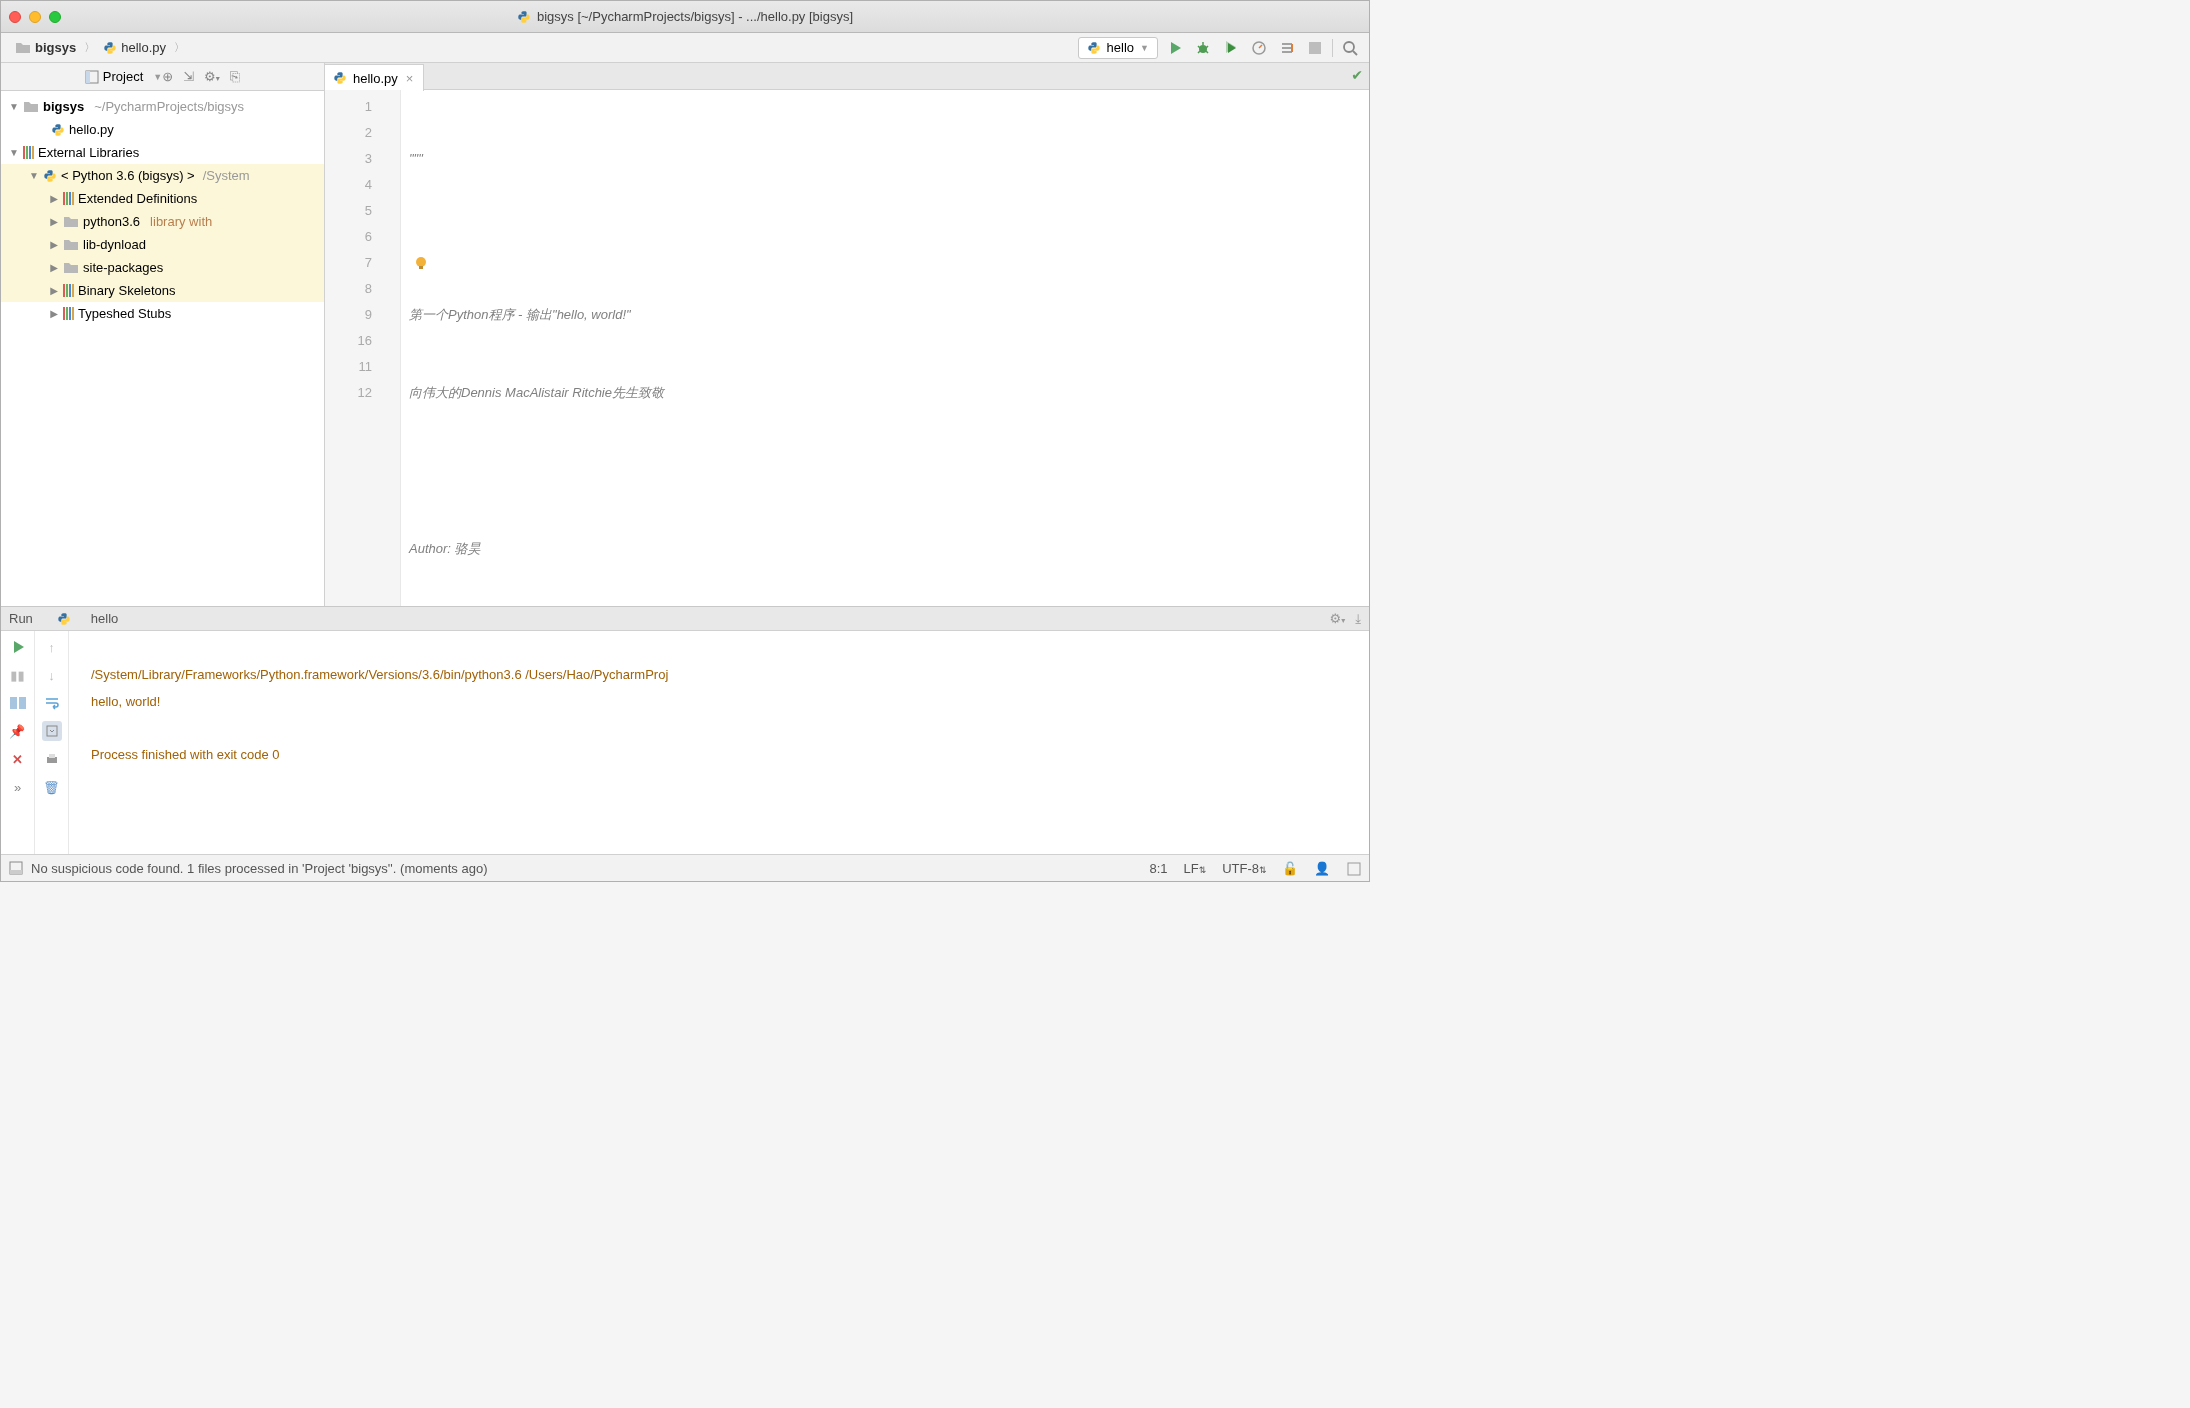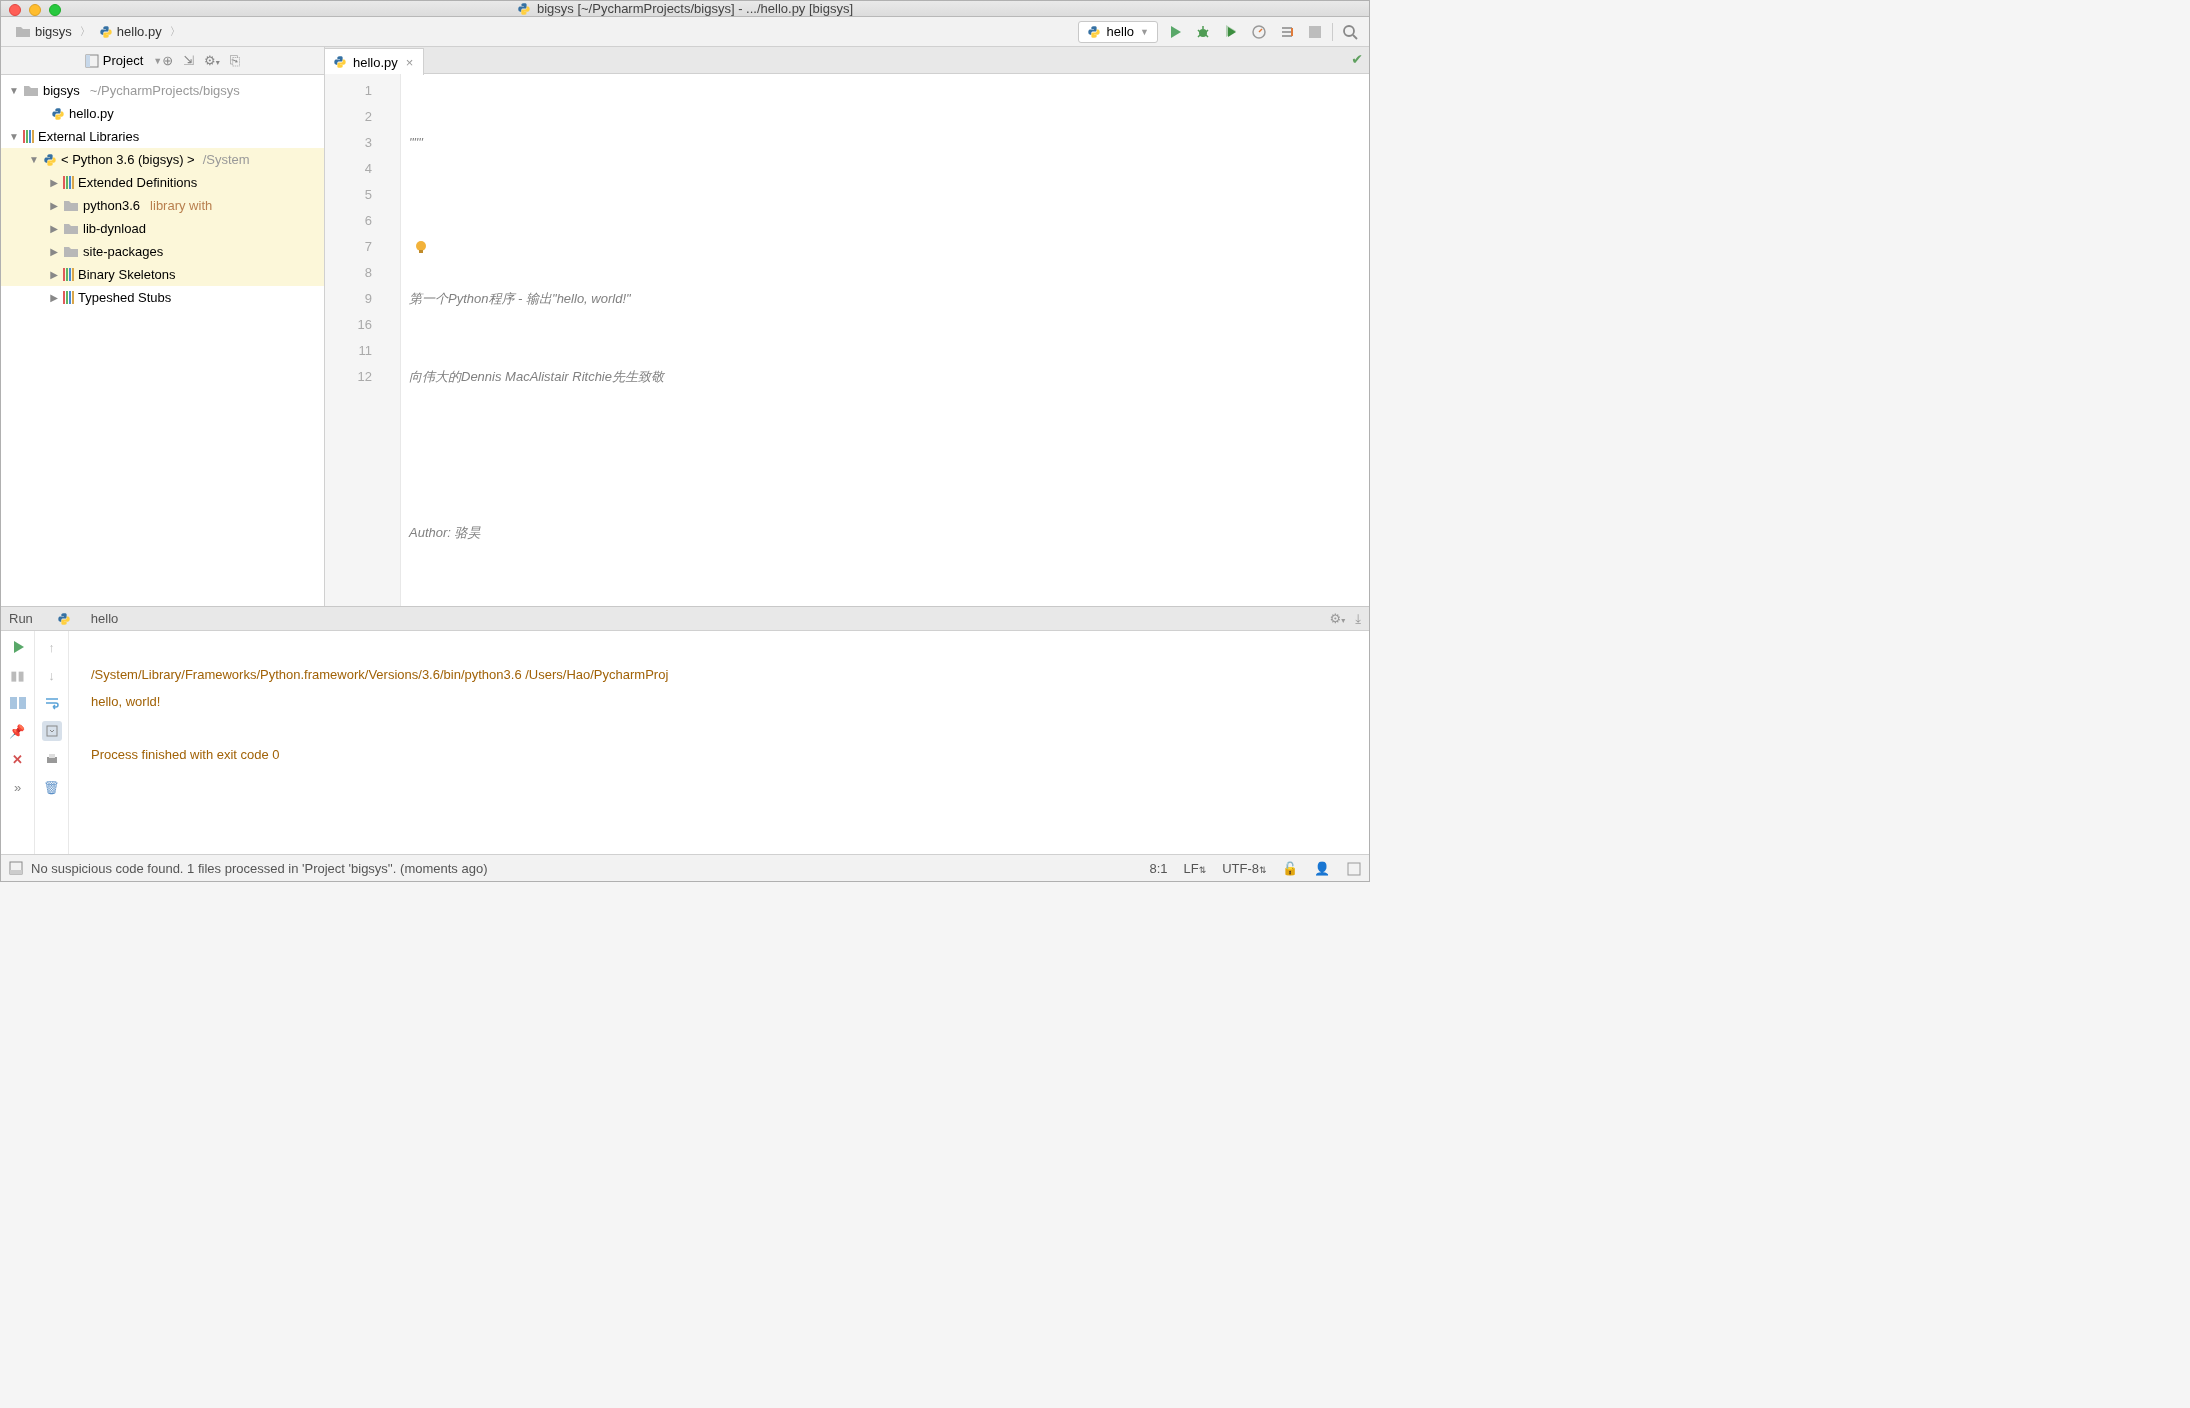--- a/index.html
+++ b/index.html
@@ -1,17 +1,17 @@
 <!DOCTYPE html>
 <html><head>
 <meta charset="utf-8">
 <style>
 *{box-sizing:border-box;margin:0;padding:0;font-family:-apple-system,BlinkMacSystemFont,"Segoe UI",Arial,sans-serif;font-size:13px;}
 body{width:1370px;height:882px;background:#f5f5f5;display:flex;flex-direction:column;overflow:hidden;border:1px solid #b0b0b0;}
-.titlebar{height:16px;background:linear-gradient(#e9e9e9,#dcdcdc);display:flex;align-items:flex-end;padding:0 8px;border-bottom:1px solid #b8b8b8;position:relative;}
+.titlebar{height:32px;background:linear-gradient(#e9e9e9,#dcdcdc);display:flex;align-items:center;padding:0 8px;border-bottom:1px solid #b8b8b8;position:relative;}
 .traffic{display:flex;gap:8px;}
 .tl{width:12px;height:12px;border-radius:50%;}
 .tl.r{background:#ff5f57;border:1px solid #e14640;}
 .tl.y{background:#ffbd2e;border:1px solid #dfa123;}
 .tl.g{background:#28c940;border:1px solid #1dad2b;}
 .titlebar-center{position:absolute;left:50%;transform:translateX(-50%);display:flex;align-items:center;gap:6px;color:#444;}
 .pyicon{width:14px;height:14px;}
 .navbar{height:30px;background:#f2f2f2;border-bottom:1px solid #d0d0d0;display:flex;align-items:center;justify-content:space-between;padding:0 8px;}
 .crumbs{display:flex;align-items:center;gap:2px;color:#333;}
 .crumb{display:flex;align-items:center;gap:4px;padding:2px 6px;}
@@ -27,21 +27,21 @@
 .tree{padding:4px 0;overflow:auto;flex:1;}
 .trow{display:flex;align-items:center;gap:4px;height:23px;padding-left:8px;cursor:default;}
 .trow.hl{background:#fcf7d9;}
 .arrow{width:10px;color:#888;font-size:10px;display:inline-block;text-align:center;}
 .lib-ico{display:inline-flex;gap:1px;}
 .lib-ico span{width:2px;height:13px;display:inline-block;}
 .lib-ico .c1{background:#e05a5a;}
 .lib-ico .c2{background:#5fb463;}
 .lib-ico .c3{background:#4a8ad8;}
 .lib-ico .c4{background:#d8a64a;}
-.bold{font-weight:400;}
+.bold{font-weight:700;}
 .gray{color:#999;}
 .orange{color:#b87f4e;}
 .editor{flex:1;display:flex;flex-direction:column;background:#fff;}
 .tabs{height:27px;background:#e8e8e8;border-bottom:1px solid #d0d0d0;display:flex;position:relative;}
 .tab{display:flex;align-items:center;gap:6px;background:#fff;border-right:1px solid #d0d0d0;padding:0 8px;height:27px;position:relative;top:1px;border-top:1px solid #d0d0d0;}
 .tab-x{color:#999;cursor:pointer;padding:0 2px;}
 .check{position:absolute;right:6px;top:4px;color:#5fa05f;font-size:14px;}
 .code{flex:1;display:flex;font-family:Menlo,Consolas,monospace;font-size:15.5px;line-height:26px;position:relative;}
 .gutter{width:76px;background:#f5f5f5;color:#aaa;text-align:right;padding:4px 28px 0 0;border-right:1px solid #e8e8e8;}
 .gl{height:26px;}

